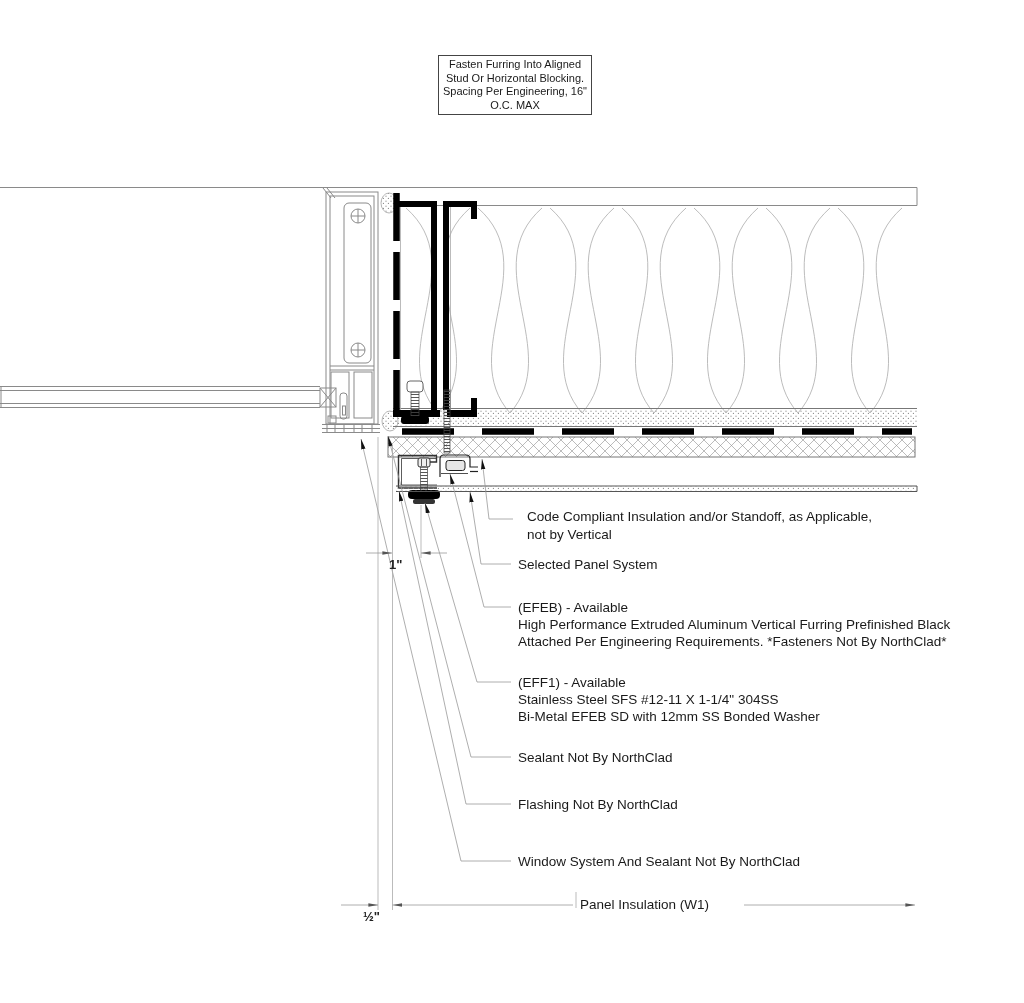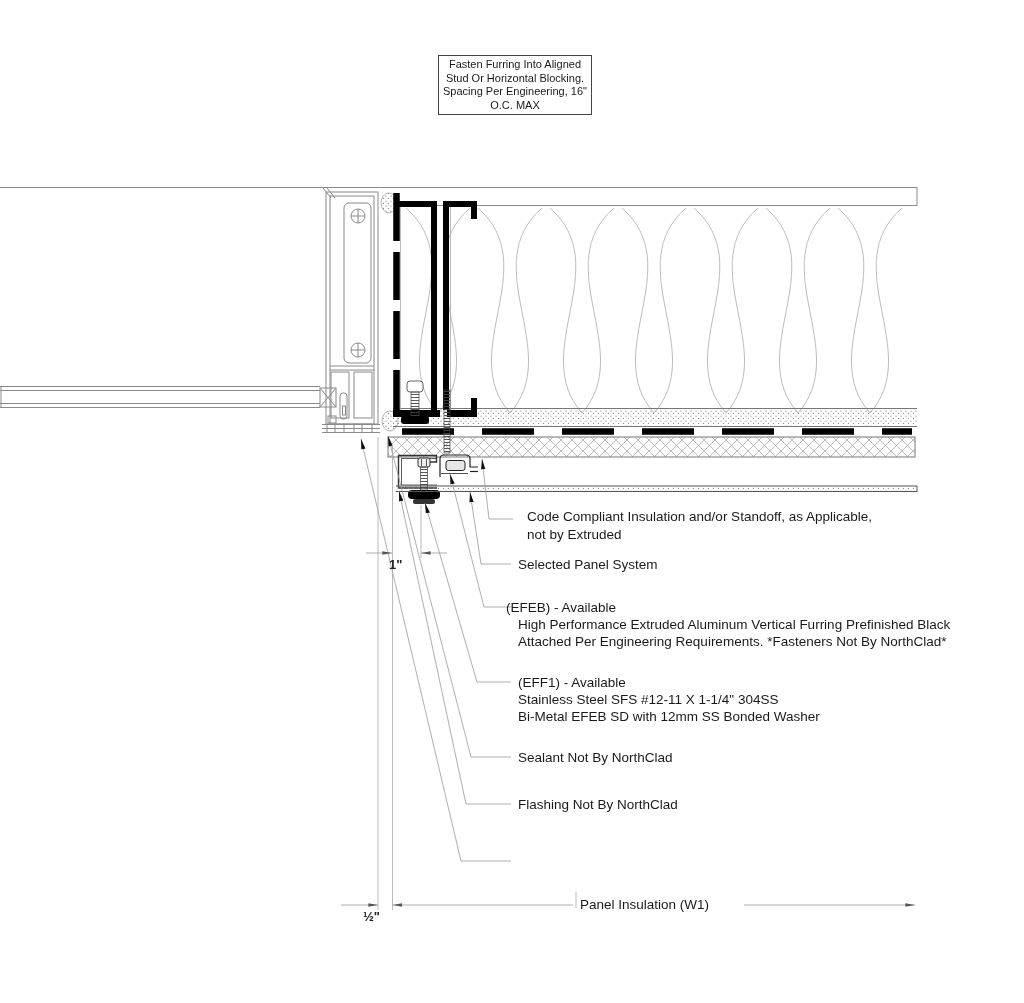--- a/index.html
+++ b/index.html
@@ -185,28 +185,29 @@
     <path d="M744,905 L915,905" marker-end="url(#dah)"></path>
   </g>
 </svg>
 
 <div class="notebox">Fasten Furring Into Aligned
 Stud Or Horizontal Blocking.
 Spacing Per Engineering, 16"
 O.C. MAX</div>
 
 <div class="lbl" style="left:527px;top:508px">Code Compliant Insulation and/or Standoff, as Applicable,</div>
-<div class="lbl" style="left:527px;top:526px">not by Extruded</div>
+<div class="lbl" style="left:527px;top:526px">not by Vertical</div>
 <div class="lbl" style="left:518px;top:556px">Selected Panel System</div>
-<div class="lbl" style="left:506px;top:599px">(EFEB) - Available</div>
+<div class="lbl" style="left:518px;top:599px">(EFEB) - Available</div>
 <div class="lbl" style="left:518px;top:633px">Attached Per Engineering Requirements. *Fasteners Not By NorthClad*</div>
 <div class="lbl" style="left:518px;top:616px">High Performance Extruded Aluminum Vertical Furring Prefinished Black</div>
 <div class="lbl" style="left:518px;top:674px">(EFF1) - Available</div>
 <div class="lbl" style="left:518px;top:691px">Stainless Steel SFS #12-11 X 1-1/4" 304SS</div>
 <div class="lbl" style="left:518px;top:708px">Bi-Metal EFEB SD with 12mm SS Bonded Washer</div>
 <div class="lbl" style="left:518px;top:749px">Sealant Not By NorthClad</div>
 <div class="lbl" style="left:518px;top:796px">Flashing Not By NorthClad</div>
+<div class="lbl" style="left:518px;top:853px">Window System And Sealant Not By NorthClad</div>
 
 <div class="dim" style="left:389px;top:557px">1"</div>
 <div class="dim" style="left:363px;top:909px">½"</div>
 <div class="lbl" style="left:580px;top:896px">Panel Insulation (W1)</div>
 
 </div>
 
 </body></html>

